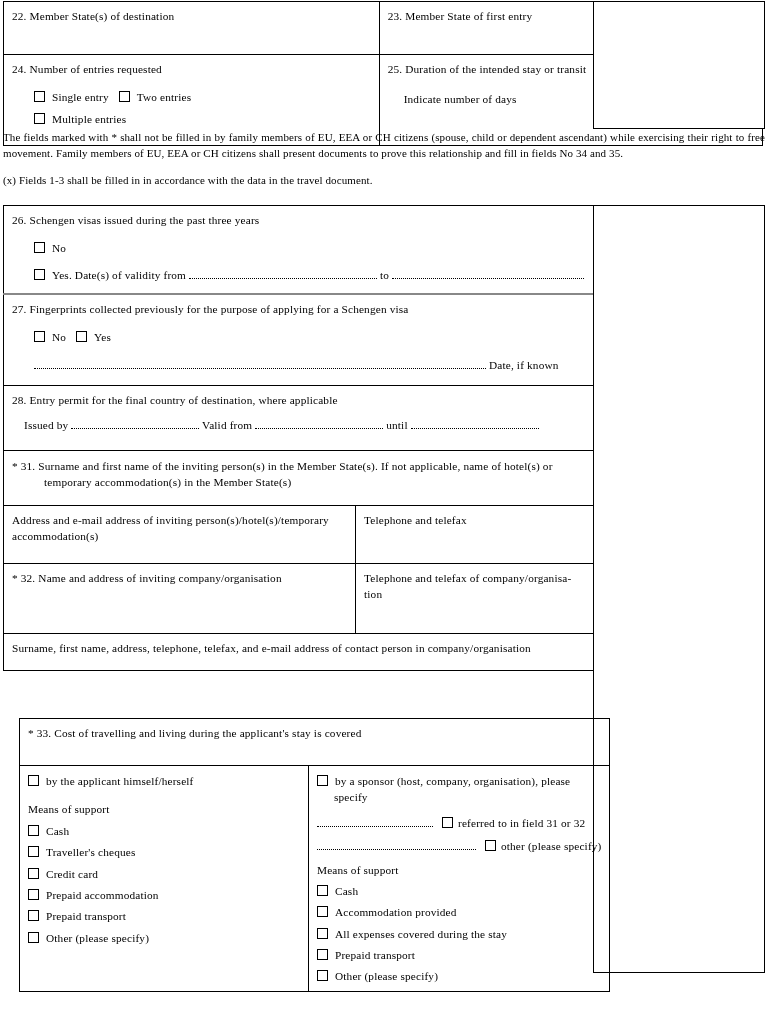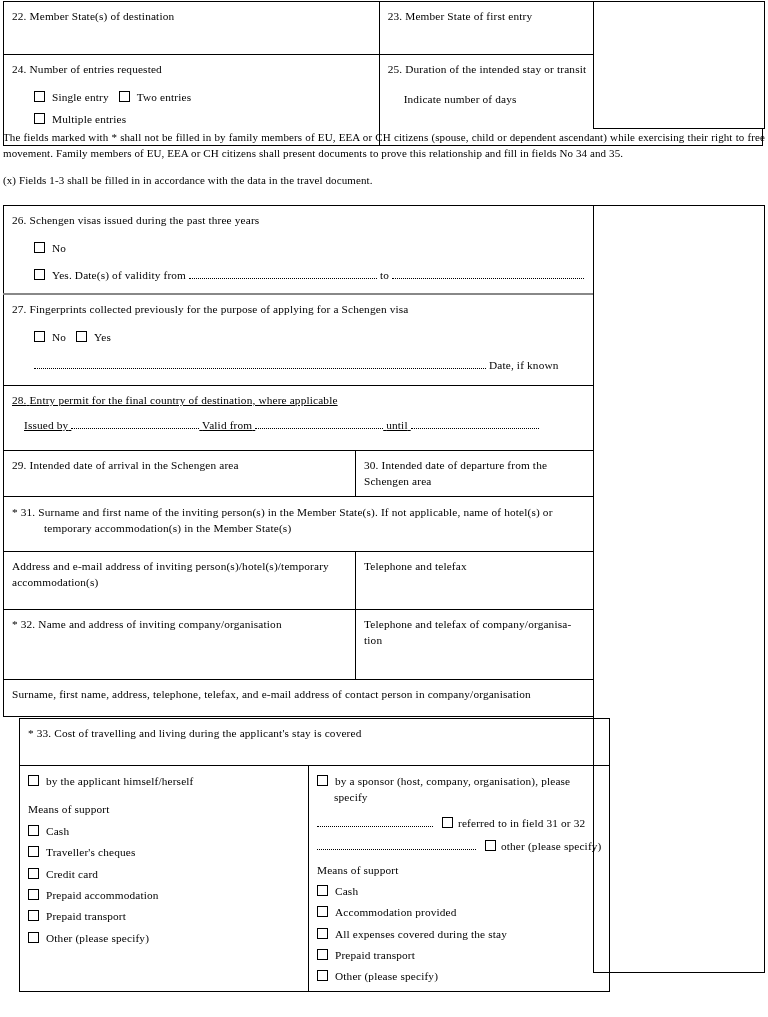--- a/index.html
+++ b/index.html
@@ -91,21 +91,21 @@
 
   .dots {
     display: inline-block;
     border-bottom: 1.3px dotted #000;
     height: 0.72em;
     vertical-align: baseline;
   }
 
   .row26 { height: 75px; }
   .row27 { height: 78px; }
-  .row28 { height: 52px; text-decoration: underline; }
+  .row28 { height: 52px; }
   .row2930 { height: 29px; }
   .row31 { height: 42px; }
   .rowaddr { height: 45px; }
   .row32 { height: 57px; }
   .rowcontact { height: 24px; }
 
   
   #block3 {
     position: absolute;
     top: 718px;
@@ -263,30 +263,20 @@
               <span>Issued by</span>
               <span class="dots" style="width:128px;"></span>
               <span>Valid from</span>
               <span class="dots" style="width:128px;"></span>
               <span>until</span>
               <span class="dots" style="width:128px;"></span>
             </span>
           </td>
         </tr>
 
-        <tr>
-          <td class="row2930" style="width:294px;">
-            <span>29.</span>
-            <span>Intended date of arrival in the Schengen area</span>
-          </td>
-          <td class="row2930">
-            <span>30.</span>
-            <span>Intended date of departure from the Schengen area</span>
-          </td>
-        </tr>
 
         <tr>
           <td class="row31" colspan="2">
             <span class="hang" style="padding-left:32px;text-indent:-32px;">
               <span>* 31.</span>
               <span>Surname and first name of the inviting person(s) in the Member State(s). If not applicable, name of hotel(s)</span>
               <span>or temporary accommodation(s) in the Member State(s)</span>
             </span>
           </td>
         </tr>

